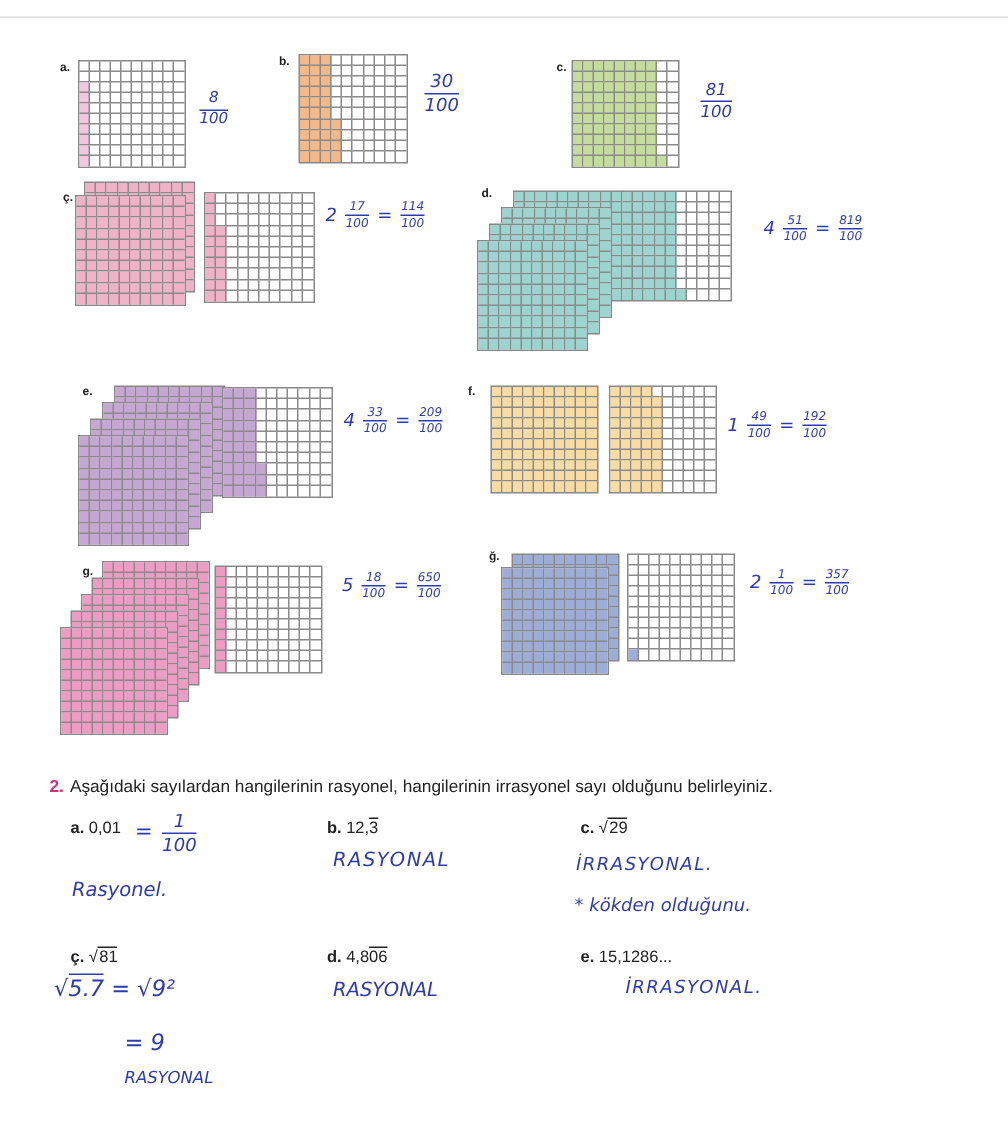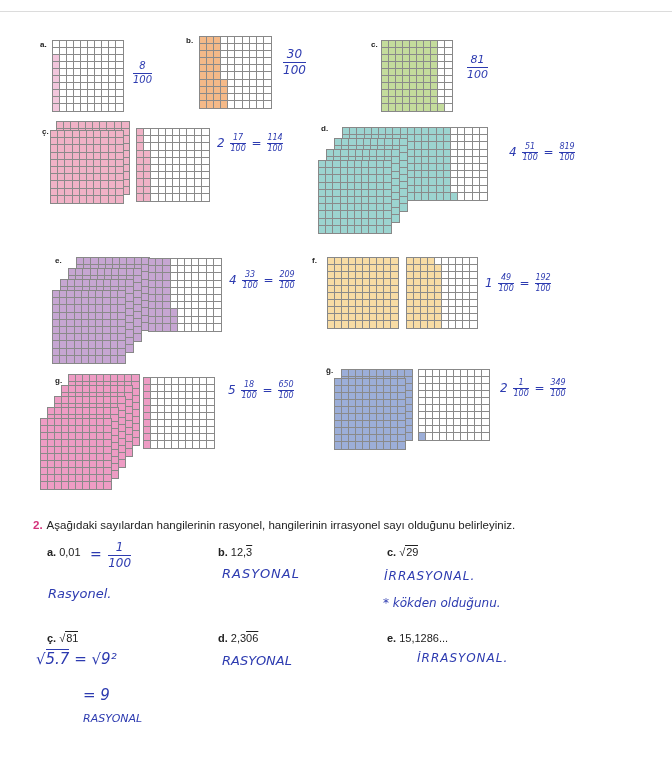--- a/index.html
+++ b/index.html
@@ -2882,21 +2882,21 @@
 </div>
 <div class="hw" style="left:500px;top:379px;font-size:12px;">
   <span>2</span>
   <span class="inl-frac">
       <span>1</span>
       <span class="bar"></span>
       <span>100</span>
     </span>
   =
   <span class="inl-frac">
-      <span>349</span>
+      <span>357</span>
       <span class="bar"></span>
       <span>100</span>
     </span>
 </div>
 
 <div class="q2">
   <span class="num">2.</span><span>Aşağıdaki sayılardan hangilerinin rasyonel, hangilerinin irrasyonel sayı olduğunu belirleyiniz.</span>
 </div>
 
 <div class="item" style="left:47px;top:546px;">
@@ -2926,20 +2926,20 @@
 <div class="item" style="left:47px;top:632px;">
   <b>ç.</b><span>√</span><span class="sqrt">81</span>
 </div>
 <div class="hw" style="left:36px;top:650px;font-size:15px;">
   <span>√</span><span style="border-top:1px solid #2d3bb0;">5.7</span> <span>= √9²</span>
 </div>
 <div class="hw" style="left:83px;top:686px;font-size:15px;">= 9</div>
 <div class="hw" style="left:83px;top:712px;font-size:11px;">RASYONAL</div>
 
 <div class="item" style="left:218px;top:632px;">
-  <b>d.</b><span>2,3</span><span class="over">06</span>
+  <b>d.</b><span>4,8</span><span class="over">06</span>
 </div>
 <div class="hw" style="left:222px;top:653px;font-size:13px;">RASYONAL</div>
 
 <div class="item" style="left:387px;top:632px;">
   <b>e.</b><span>15,1286...</span>
 </div>
 <div class="hw" style="left:417px;top:651px;font-size:12px;letter-spacing:1px;">İRRASYONAL.</div>
 
 </body></html>

